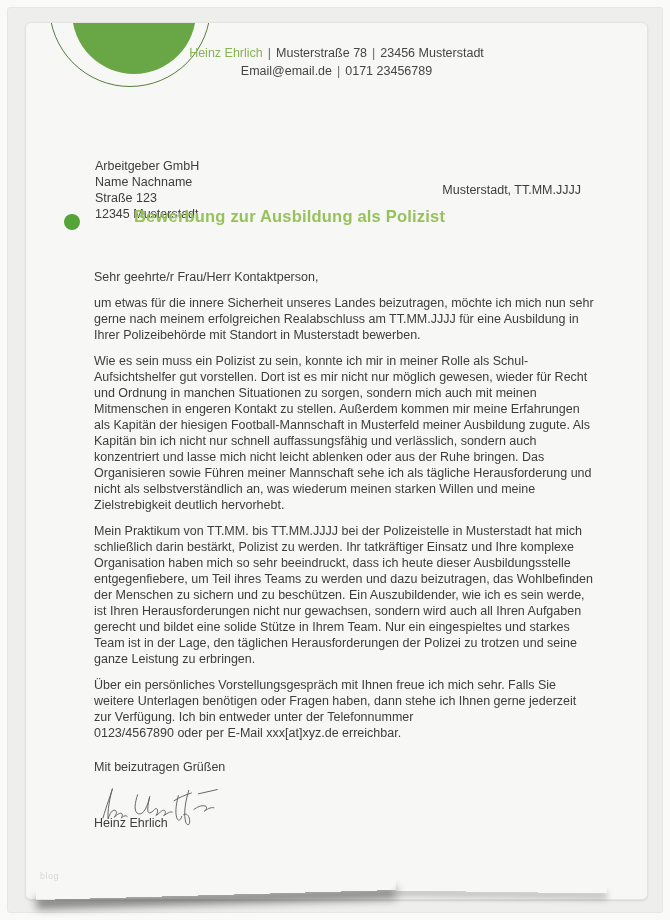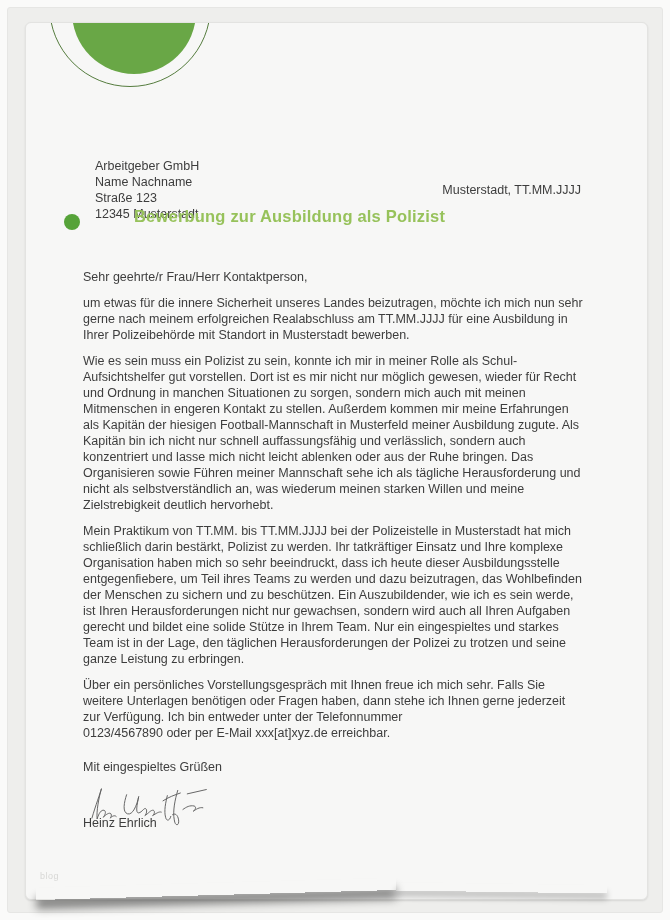--- a/index.html
+++ b/index.html
@@ -59,21 +59,21 @@
     position:absolute;left:38px;top:191px;width:16px;height:16px;
     border-radius:50%;background:var(--bullet-green,#56a339);
   }
   .subject{position:absolute;left:68px;top:184px;margin-left:40px;}
   .subject-title{
     margin:0;font-size:16.5px;font-weight:bold;letter-spacing:0.2px;
     color:var(--title-green,#97c25b);
   }
   .subject-ref{font-size:12.5px;margin-top:3px;color:#454545;}
   .letter-body{
-    position:absolute;left:57px;top:246px;width:500px;
+    position:absolute;left:68px;top:246px;width:500px;
     font-size:12.5px;line-height:16px;
   }
   .letter-body p{margin:0 0 10px 0;white-space:pre-line;}
   p.closing{margin:18px 0 0 0;}
   .signature{display:block;margin:8px 0 -14px 2px;}
   .signer{font-size:12.5px;}
   .watermark{
     position:absolute;left:14px;bottom:18px;
     font-size:9px;color:#d7d7d5;letter-spacing:0.5px;
   }
@@ -83,20 +83,28 @@
 
 <div class="viewport"></div>
 
 <div class="page">
 
   <div class="deco-clip">
     <div class="circle-outline"></div>
     <div class="circle-fill"></div>
   </div>
 
+  <header class="sender">
+    <div class="sender-line">
+      <span class="sender-name">Heinz Ehrlich</span><span class="sep">|</span><span>Musterstraße 78</span><span class="sep">|</span><span>23456 Musterstadt</span>
+    </div>
+    <div class="sender-line">
+      <span>Email@email.de</span><span class="sep">|</span><span>0171 23456789</span>
+    </div>
+  </header>
 
   <div class="recipient">
     <div>Arbeitgeber GmbH</div>
     <div>Name Nachname</div>
     <div>Straße 123</div>
     <div>12345 Musterstadt</div>
   </div>
 
   <div class="date">Musterstadt, TT.MM.JJJJ</div>
 
@@ -105,21 +113,21 @@
     <h1 class="subject-title">Bewerbung zur Ausbildung als Polizist</h1>
   </div>
 
   <div class="letter-body">
     <p class="salutation">Sehr geehrte/r Frau/Herr Kontaktperson,</p>
     <p>um etwas für die innere Sicherheit unseres Landes beizutragen, möchte ich mich nun sehr gerne nach meinem erfolgreichen Realabschluss am TT.MM.JJJJ für eine Ausbildung in Ihrer Polizeibehörde mit Standort in Musterstadt bewerben.</p>
     <p>Wie es sein muss ein Polizist zu sein, konnte ich mir in meiner Rolle als Schul-Aufsichtshelfer gut vorstellen. Dort ist es mir nicht nur möglich gewesen, wieder für Recht und Ordnung in manchen Situationen zu sorgen, sondern mich auch mit meinen Mitmenschen in engeren Kontakt zu stellen. Außerdem kommen mir meine Erfahrungen als Kapitän der hiesigen Football-Mannschaft in Musterfeld meiner Ausbildung zugute. Als Kapitän bin ich nicht nur schnell auffassungsfähig und verlässlich, sondern auch konzentriert und lasse mich nicht leicht ablenken oder aus der Ruhe bringen. Das Organisieren sowie Führen meiner Mannschaft sehe ich als tägliche Herausforderung und nicht als selbstverständlich an, was wiederum meinen starken Willen und meine Zielstrebigkeit deutlich hervorhebt.</p>
     <p>Mein Praktikum von TT.MM. bis TT.MM.JJJJ bei der Polizeistelle in Musterstadt hat mich schließlich darin bestärkt, Polizist zu werden. Ihr tatkräftiger Einsatz und Ihre komplexe Organisation haben mich so sehr beeindruckt, dass ich heute dieser Ausbildungsstelle entgegenfiebere, um Teil ihres Teams zu werden und dazu beizutragen, das Wohlbefinden der Menschen zu sichern und zu beschützen. Ein Auszubildender, wie ich es sein werde, ist Ihren Herausforderungen nicht nur gewachsen, sondern wird auch all Ihren Aufgaben gerecht und bildet eine solide  Stütze in Ihrem Team. Nur ein eingespieltes und starkes Team ist in der Lage, den täglichen Herausforderungen der Polizei zu trotzen und seine ganze Leistung zu erbringen.</p>
     <p>Über ein persönliches Vorstellungsgespräch mit Ihnen freue ich mich sehr. Falls Sie weitere Unterlagen benötigen oder Fragen haben, dann stehe ich Ihnen gerne jederzeit zur Verfügung. Ich bin entweder unter der Telefonnummer
 0123/4567890 oder per E-Mail xxx[at]xyz.de erreichbar.</p>
-    <p class="closing">Mit eingespieltes Grüßen</p>
+    <p class="closing">Mit beizutragen Grüßen</p>
 
     <svg class="signature" role="img" viewBox="0 0 150 52" width="130" height="46" aria-label="Ihre Unterschrift">
       <g fill="none" stroke="#606060" stroke-width="1.1" stroke-linecap="round">
         <path d="M8,40 C12,26 18,10 19,6 C16,16 13,32 14,41 C16,34 19,30 22,31 C25,32 23,37 21,39 C24,36 28,33 30,35 C31,37 30,39 29,40 C31,38 34,36 36,38"></path>
         <path d="M48,13 C45,22 43,33 49,35 C55,37 60,25 62,15 C60,25 58,34 62,34 C66,33 68,28 70,29 C72,30 71,36 69,37 C73,35 76,30 79,31 C81,32 80,36 78,37 C82,35 85,32 88,33"></path>
         <path d="M95,14 C93,22 91,32 93,39 C94,44 98,43 99,38"></path>
         <path d="M90,20 C96,16 104,13 110,11"></path>
         <path d="M107,8 C104,18 101,32 103,42 C104,50 109,49 108,42 C107,36 104,34 101,36"></path>
         <path d="M113,30 C117,27 121,25 126,26 C129,27 127,31 125,32 C128,30 132,27 136,28"></path>
         <path d="M118,12 L140,7"></path>

